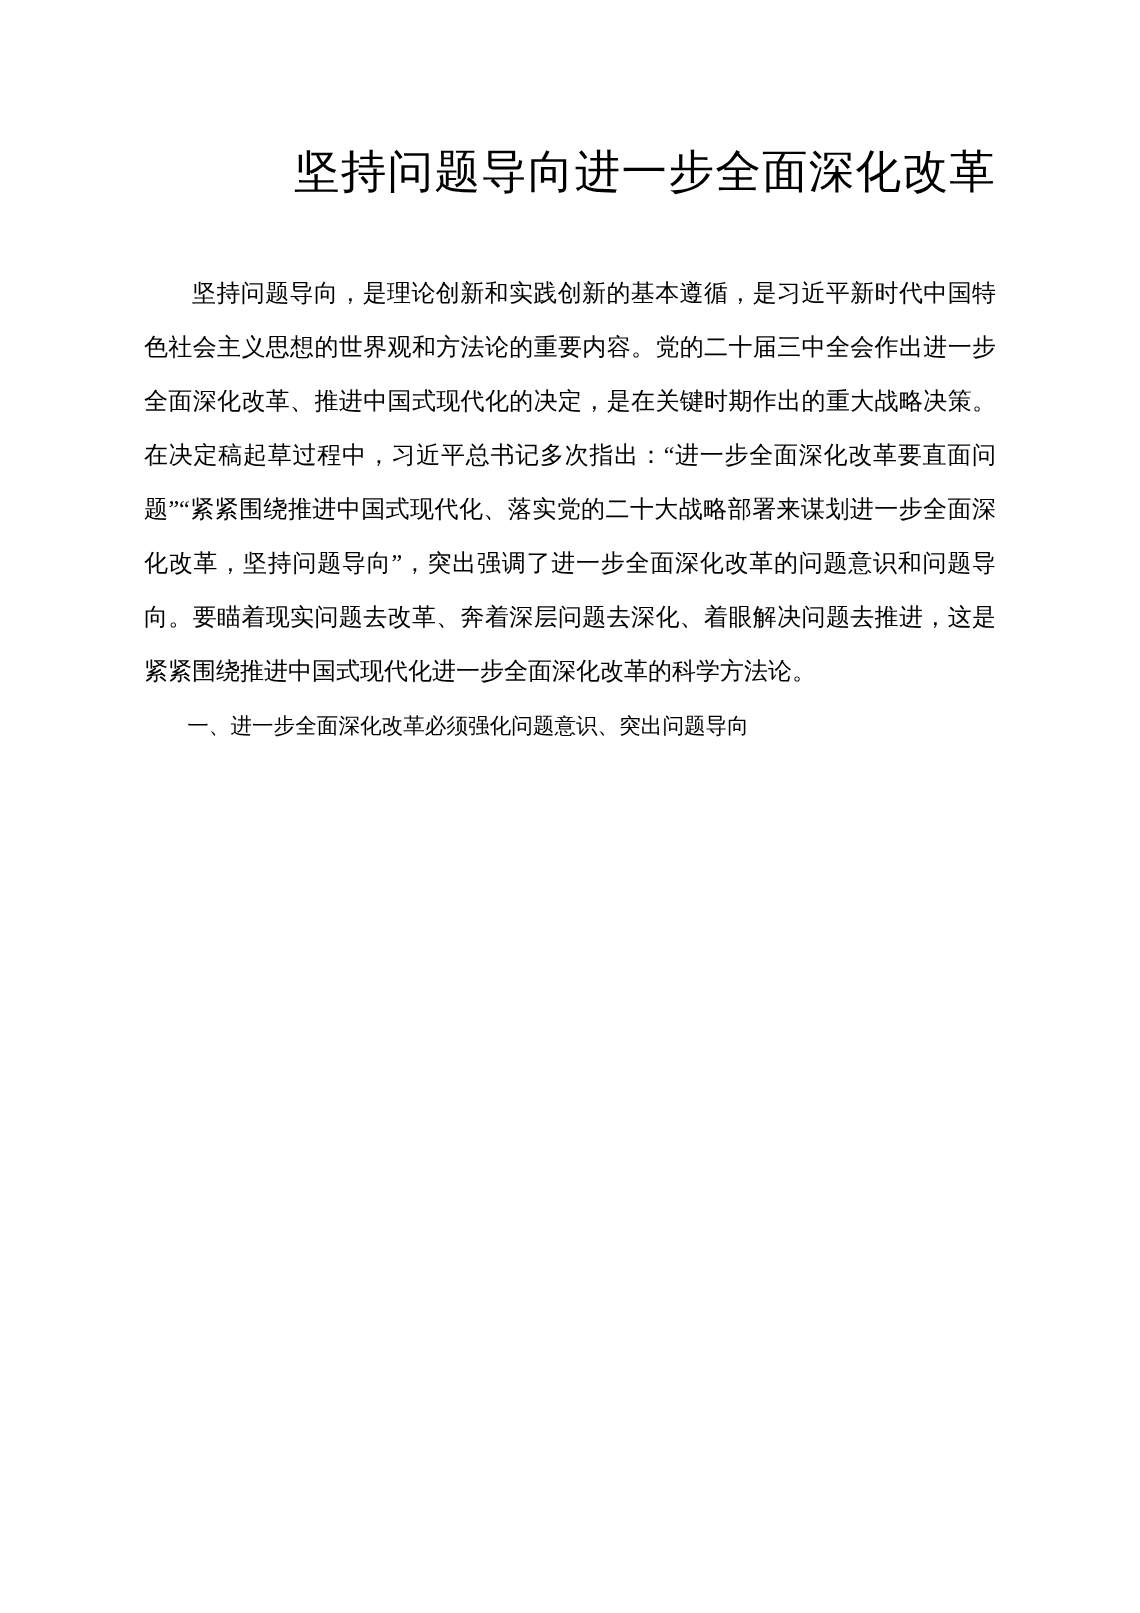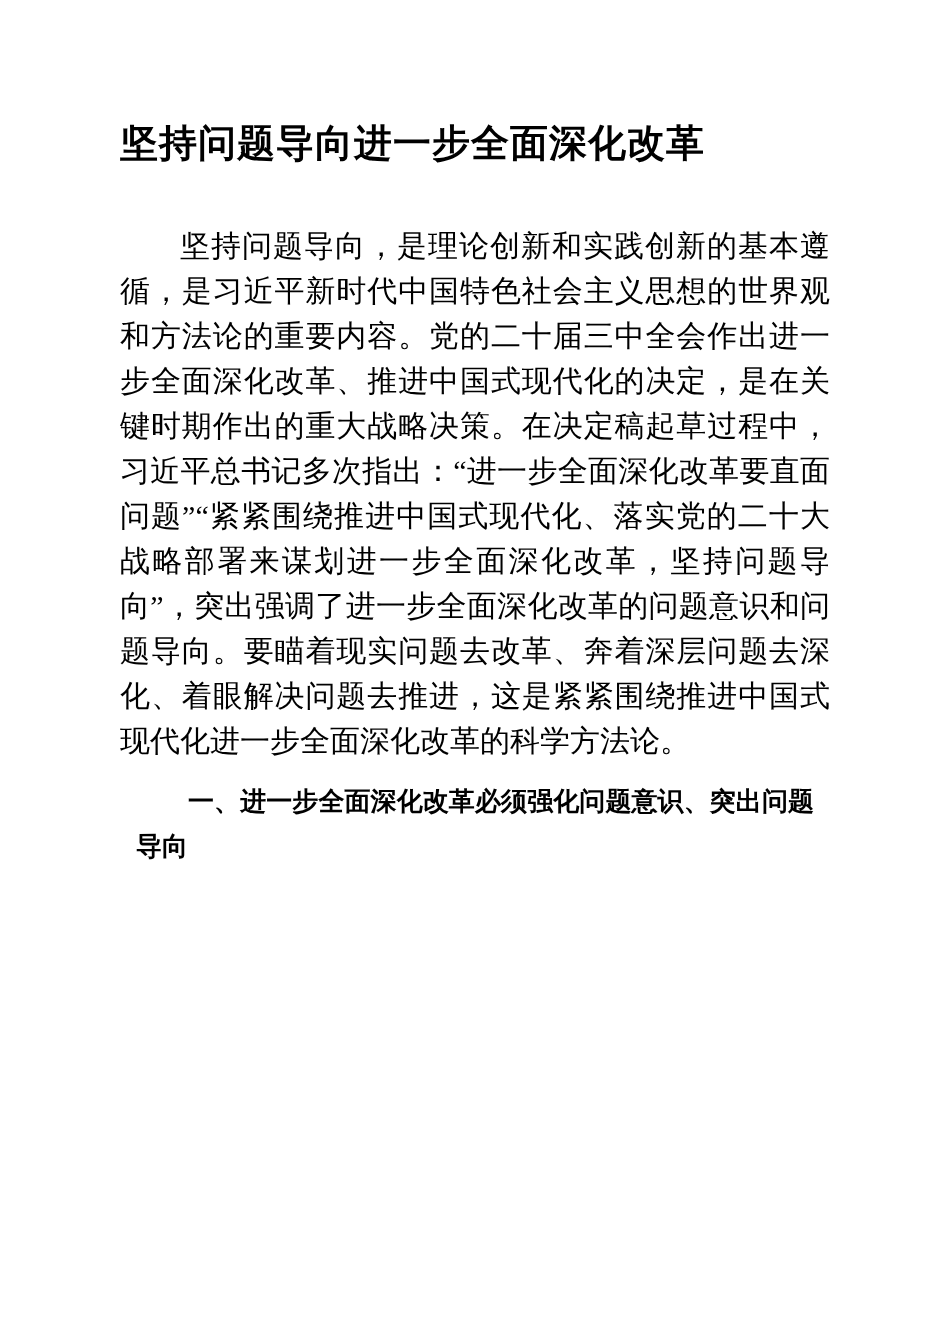--- a/index.html
+++ b/index.html
@@ -16,44 +16,44 @@
     .page {
       box-sizing: border-box;
       width: 950px;
       height: 1344px;
       padding: 118px 120px 40px 120px;
       background: #ffffff;
     }
     .doc-title {
       font-family: "Liberation Sans", sans-serif;
       font-size: 38px;
-      font-weight: bold;
-      text-align: left;
+      font-weight: normal;
+      text-align: right;
       letter-spacing: 1px;
       margin: 0 0 54px 0;
       color: #000000;
     }
     .body-para {
       font-family: "Liberation Serif", serif;
-      font-size: 30px;
+      font-size: 20px;
       line-height: 45px;
       text-align: justify;
       text-indent: 2em;
       margin: 0;
       color: #000000;
       word-break: break-all;
     }
     .section-heading {
       font-family: "Liberation Serif", serif;
-      font-size: 26px;
+      font-size: 18px;
       line-height: 45px;
-      font-weight: bold;
+      font-weight: normal;
       text-align: justify;
       text-indent: 2em;
-      margin: 16px;
+      margin: 0;
       color: #000000;
       word-break: break-all;
     }
   </style>
 </head>
 <body>
 
 <div class="page">
   <h1 class="doc-title">坚持问题导向进一步全面深化改革</h1>
 

